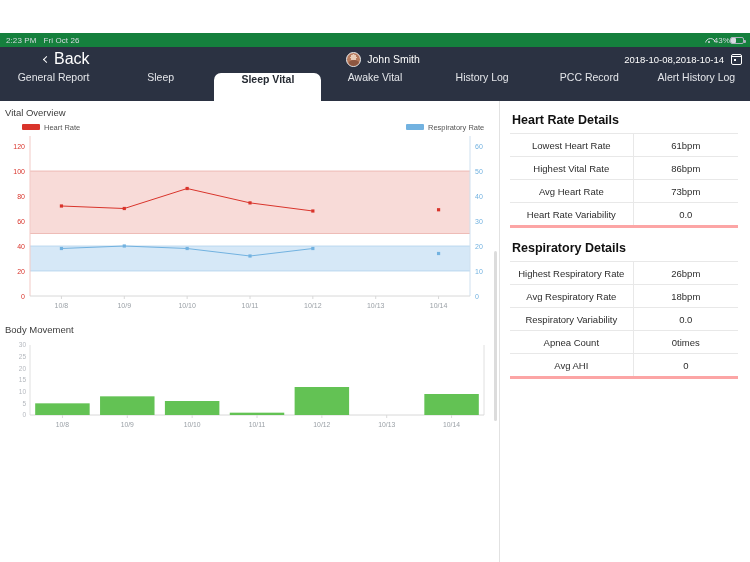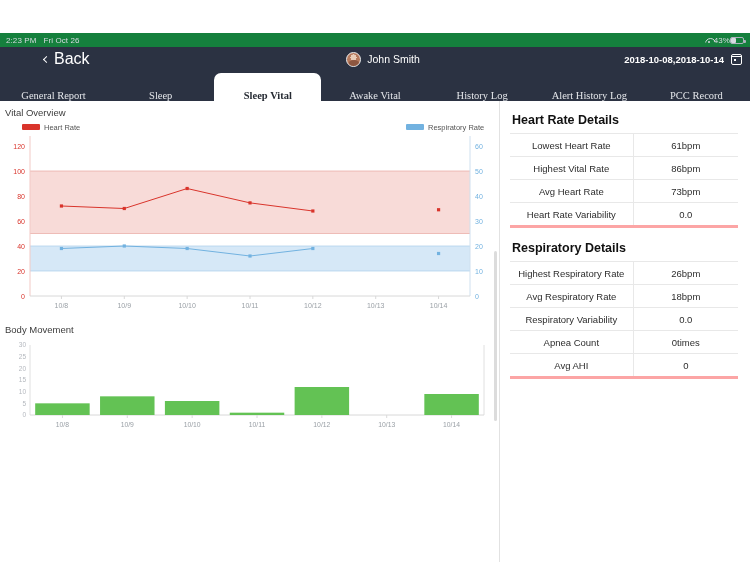--- a/index.html
+++ b/index.html
@@ -46,33 +46,33 @@
   .avatar{
     width:15px; height:15px; border-radius:50%;
     background:radial-gradient(circle at 50% 34%, #e8cdb8 0 28%, #b5795c 29% 100%);
     border:1px solid #f0f0f0; position:relative; overflow:hidden;
   }
   .avatar:after{
     content:""; position:absolute; left:50%; top:56%; transform:translateX(-50%);
     width:11px; height:9px; border-radius:50% 50% 0 0; background:#8e5740;
   }
   .user-name{ font-size:10.5px; color:#fff; }
-  .nav-right{ margin-left:auto; display:flex; align-items:center; gap:7px; font-size:9.5px; color:#fff;font-weight:bold; }
+  .nav-right{ margin-left:auto; display:flex; align-items:center; gap:7px; font-size:9.5px; color:#fff; }
   .cal-ico{ width:11px; height:11px; border:1.4px solid #fff; border-radius:2px; position:relative; }
   .cal-ico:before{ content:""; position:absolute; left:-1.4px; right:-1.4px; top:1.2px; height:1.6px; background:#fff; }
   .cal-ico:after{ content:""; position:absolute; left:1.6px; top:4.4px; width:2.2px; height:2.2px; background:#fff; }
 
   
   .tabbar{
     height:30px; background:#2b3242; display:flex; align-items:flex-end;
     position:relative;
   }
   .tab{
-    flex:1; height:30px; display:flex; align-items:flex-end; justify-content:center;
-    font-size:10.5px; color:#e4e6ea; cursor:pointer; position:relative;font-family:Liberation Serif, serif;
+    flex:1; height:30px; display:flex; align-items:flex-start; justify-content:center;
+    font-size:10.5px; color:#e4e6ea; cursor:pointer; position:relative;
   }
   .tab.active{
     background:#fff; color:#262b33; font-weight:bold;
     border-radius:7px 7px 0 0; height:28px;
   }
 
   
   .content{ display:flex; height:508px; background:#fff; }
   .left-pane{ width:500px; position:relative; border-right:1px solid #e2e2e2; }
   .right-pane{ flex:1; padding:9px 12px 0 10px; }
@@ -140,24 +140,24 @@
     <div class="tab active">
       <span>Sleep Vital</span>
     </div>
     <div class="tab">
       <span>Awake Vital</span>
     </div>
     <div class="tab">
       <span>History Log</span>
     </div>
     <div class="tab">
+      <span>PCC Record</span>
+    </div>
+    <div class="tab">
       <span>Alert History Log</span>
-    </div>
-    <div class="tab">
-      <span>PCC Record</span>
     </div>
   </div>
 
 <div class="content">
 
   <div class="left-pane">
 
     <div class="sec-title">Vital Overview</div>
     <div class="chart-box">
       <svg id="vital-svg" width="500" height="200" viewBox="0 0 500 200">

